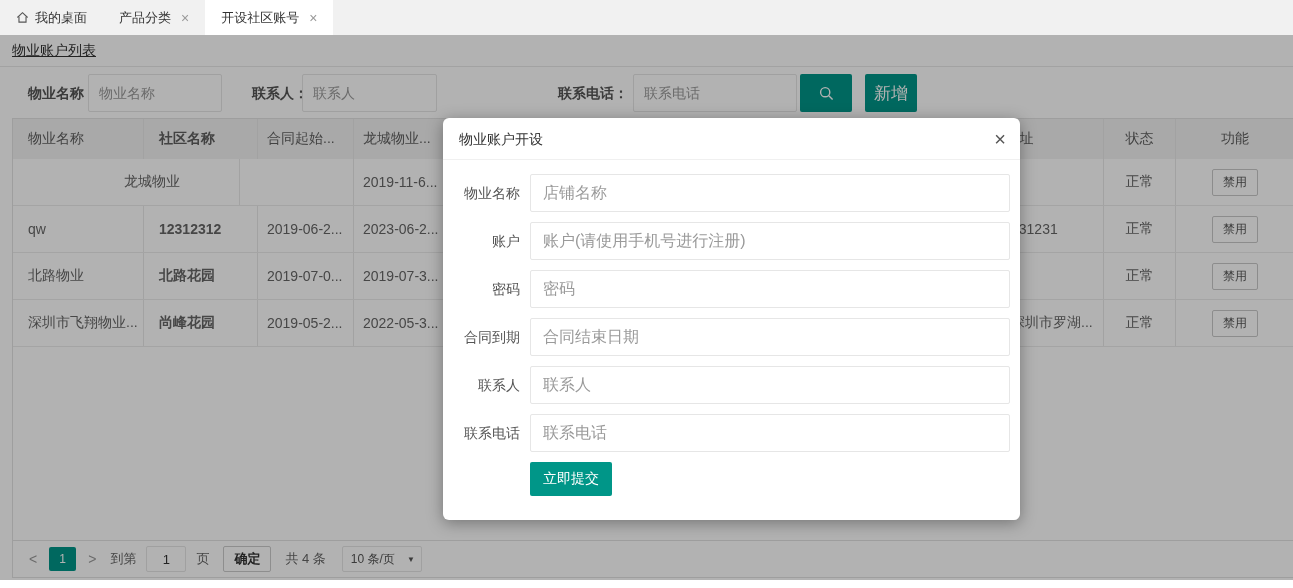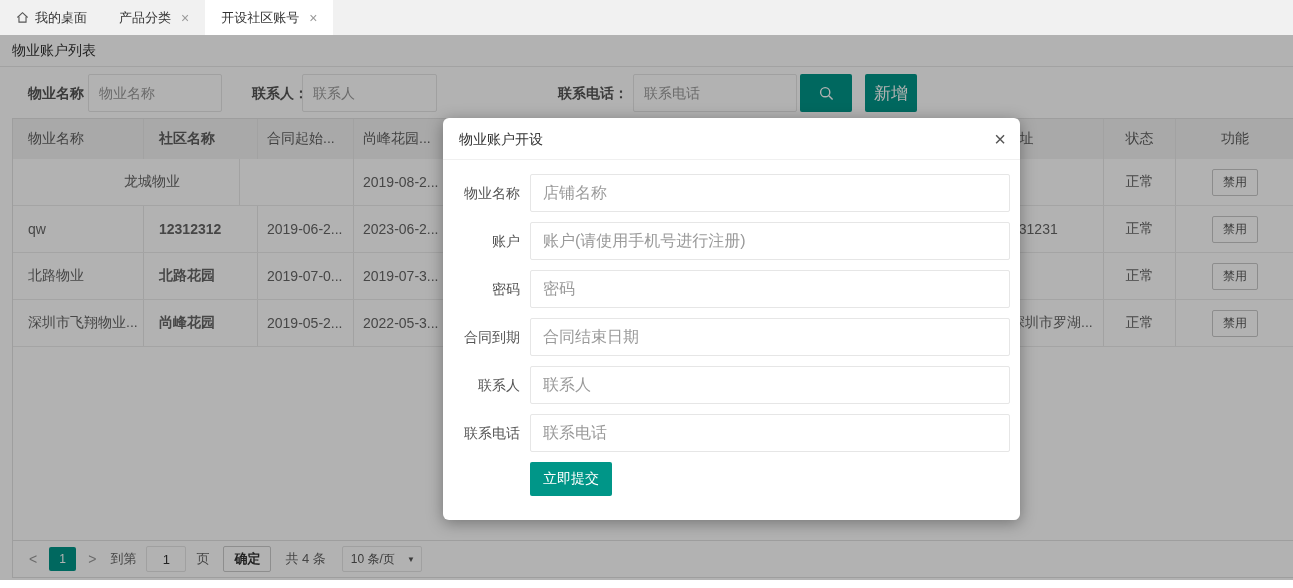--- a/index.html
+++ b/index.html
@@ -10,21 +10,21 @@
   
   .tabbar { position:absolute; top:0; left:0; width:100%; height:35px; background:#f1f1f1; display:flex; align-items:stretch; z-index:80; }
   .tab { display:flex; align-items:center; padding:0 16px; font-size:13px; color:#333; cursor:pointer; }
   .tab.active { background:#fff; }
   .tab .home-ic { margin-right:6px; display:inline-flex; }
   .tab .tab-close { margin-left:10px; color:#999; font-size:14px; line-height:1; }
 
   
   .content { position:absolute; top:35px; left:0; width:1293px; height:553px; background:#fff; }
 
-  .page-header { position:absolute; top:0; left:0; width:100%; height:32px; background:#fff; border-bottom:1px solid #e8e8e8; line-height:31px; padding-left:12px; color:#333; }
+  .page-header { position:absolute; top:0; left:0; width:100%; height:32px; background:#fff; border-bottom:1px solid #e8e8e8; line-height:31px; padding-left:12px; color:#333;text-decoration:underline; }
 
   .search-row { position:absolute; top:32px; left:0; width:100%; height:51px; background:#fff; }
   .search-row .lbl { position:absolute; top:7px; height:38px; line-height:38px; color:#555; font-weight:700; }
   .search-row input { position:absolute; top:7px; height:38px; border:1px solid #e6e6e6; border-radius:2px; padding:0 10px; font-size:14px; color:#333; background:#fff; outline:none; }
   .search-row input::placeholder { color:#9a9a9a; }
   .btn-teal { position:absolute; top:7px; height:38px; background:#009688; color:#fff; border:none; border-radius:2px; font-size:17px; cursor:pointer; display:flex; align-items:center; justify-content:center; }
 
   
   .table-container { position:absolute; top:83px; left:12px; width:1281px; height:460px; border-top:1px solid #e2e2e2; border-left:1px solid #e2e2e2; background:#fff; }
   .t-row { display:flex; width:1281px; }
@@ -111,31 +111,31 @@
         </span>
       </button>
       <button class="btn-teal" style="left:865px; width:52px">新增</button>
     </div>
 
     <div class="table-container">
       <div class="t-row t-head">
         <div class="t-cell c1">物业名称</div>
         <div class="t-cell c2">社区名称</div>
         <div class="t-cell c3">合同起始...</div>
-        <div class="t-cell c4">尚峰花园...</div>
+        <div class="t-cell c4">龙城物业...</div>
         <div class="t-cell c5"></div>
         <div class="t-cell c6">地址</div>
         <div class="t-cell c7">状态</div>
         <div class="t-cell c8">功能</div>
       </div>
 
       <div class="t-row t-body">
         <div class="t-cell c1">龙城物业</div>
         <div class="t-cell c2"></div>
-        <div class="t-cell c3">2019-08-2...</div>
+        <div class="t-cell c3">2019-11-6...</div>
         <div class="t-cell c5"></div>
         <div class="t-cell c6"></div>
         <div class="t-cell c7">正常</div>
         <div class="t-cell c8">
             <button class="btn-disable">禁用</button>
           </div>
       </div>
 
       <div class="t-row t-body">
         <div class="t-cell c1">qw</div>

